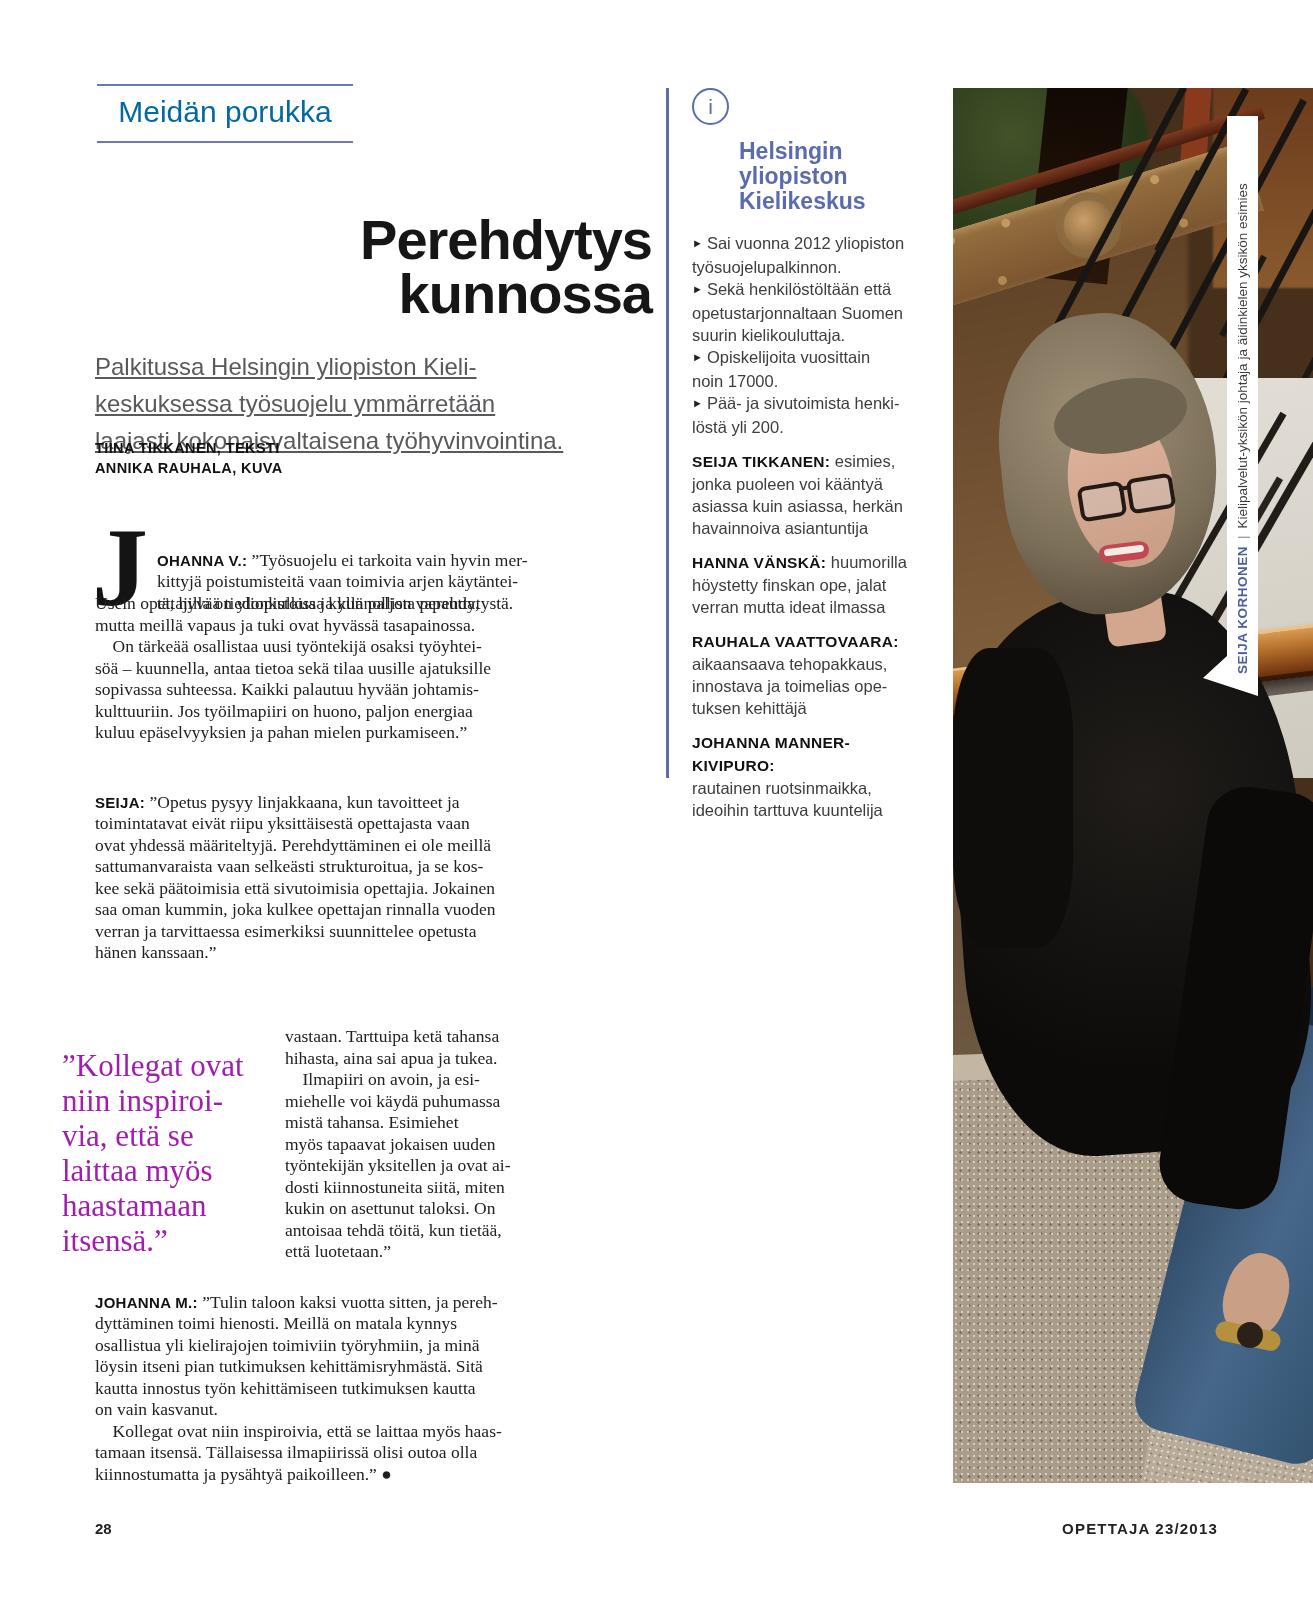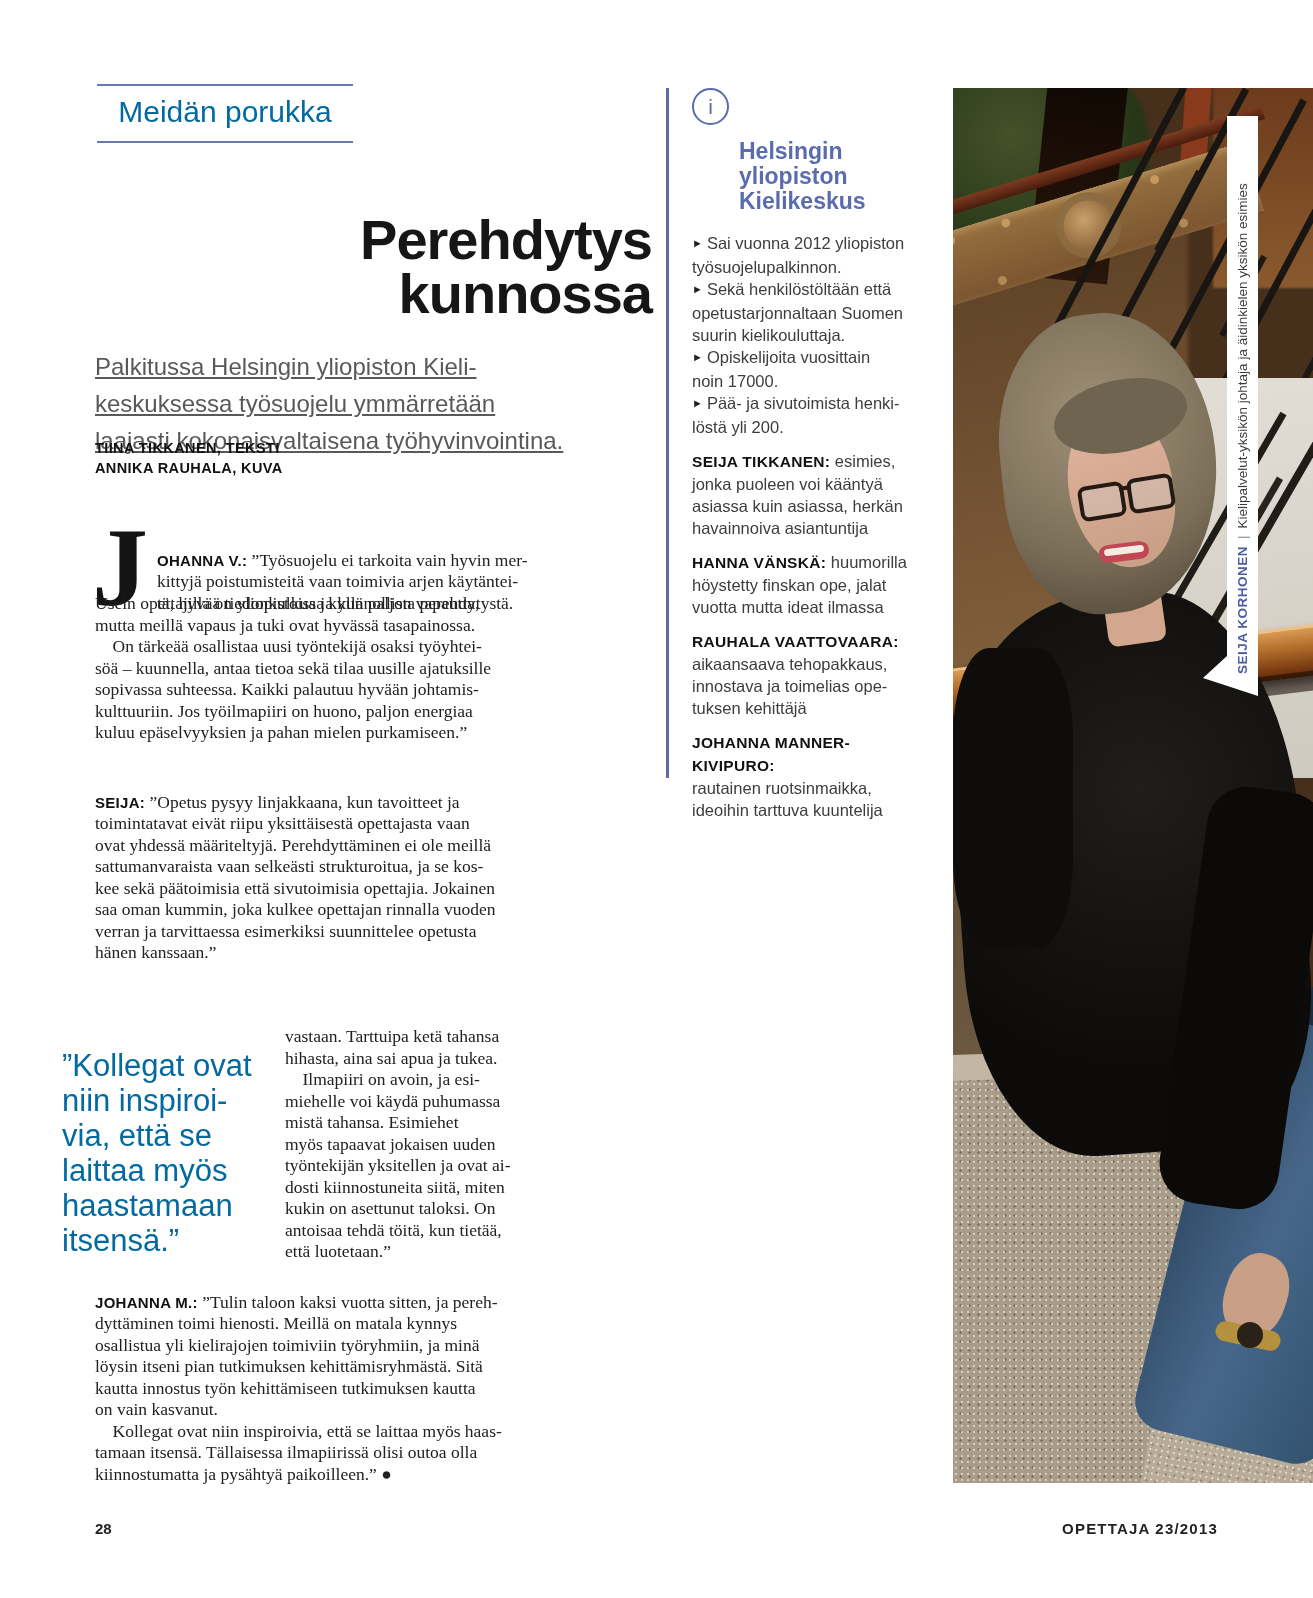--- a/index.html
+++ b/index.html
@@ -15,21 +15,21 @@
   .headline{left:92px;top:213px;width:560px;font-size:56px;line-height:54px;font-weight:700;
             color:#161616;letter-spacing:-1px;}
   .lead{left:95px;top:348px;width:565px;font-size:24px;line-height:37px;color:#58595b;text-decoration:underline;}
   .byline{left:95px;top:438px;width:400px;font-size:14.5px;line-height:20px;font-weight:700;
           letter-spacing:.4px;color:#111;}
 
   .bodytext{font-family:"Liberation Serif","DejaVu Serif",serif;font-size:17.5px;line-height:21.5px;color:#212121;}
   .lead-in{font-family:"Liberation Sans","DejaVu Sans",sans-serif;font-weight:700;font-size:15px;letter-spacing:.3px;color:#111;}
   .dropcap{left:92px;top:520px;font-family:"Liberation Serif","DejaVu Serif",serif;font-weight:700;
            font-size:112px;line-height:94px;color:#141414;}
-  .pullquote{left:62px;top:1048px;width:235px;font-size:31px;line-height:35px;color:#0369a1;}
+  .pullquote{left:62px;top:1048px;width:235px;font-size:31px;line-height:35px;color:#a21caf;font-family:Liberation Serif, serif;}
 
   .midcol{left:692px;top:88px;width:230px;}
   .vrule{left:666px;top:88px;width:3px;height:690px;background:#5f6ca4;}
   .info-icon{width:33px;height:33px;border:2.5px solid #5b6cad;border-radius:50%;
              color:#5b6cad;font-size:21px;line-height:33px;text-align:center;}
   .info-title{margin-top:14px;font-size:23px;line-height:25px;font-weight:700;color:#5b6cad;margin-left:47px;}
   .info-bullets{margin-top:18px;}
   .bullet{font-size:16.5px;line-height:22px;color:#3d3d3d;}
   .bullet .marker{font-size:11px;color:#222;display:inline-block;transform:translateY(-2px);margin-right:4px;}
   .person{margin-top:12px;font-size:16.5px;line-height:22px;color:#3d3d3d;}
@@ -143,21 +143,21 @@
 noin 17000.</span></div>
       <div class="bullet pl"><span class="marker">►</span><span>Pää- ja sivutoimista henki-
 löstä yli 200.</span></div>
     </div>
     <div class="person pl"><span class="pname">SEIJA TIKKANEN:</span><span> esimies,
 jonka puoleen voi kääntyä
 asiassa kuin asiassa, herkän
 havainnoiva asiantuntija</span></div>
     <div class="person pl"><span class="pname">HANNA VÄNSKÄ:</span><span> huumorilla
 höystetty finskan ope, jalat
-vuotta mutta ideat ilmassa</span></div>
+verran mutta ideat ilmassa</span></div>
     <div class="person pl"><span class="pname">RAUHALA VAATTOVAARA:</span><span>
 aikaansaava tehopakkaus,
 innostava ja toimelias ope-
 tuksen kehittäjä</span></div>
     <div class="person pl"><span class="pname">JOHANNA MANNER-KIVIPURO:</span><span>
 rautainen ruotsinmaikka,
 ideoihin tarttuva kuuntelija</span></div>
   </div>
 
   <div class="abs photo">

